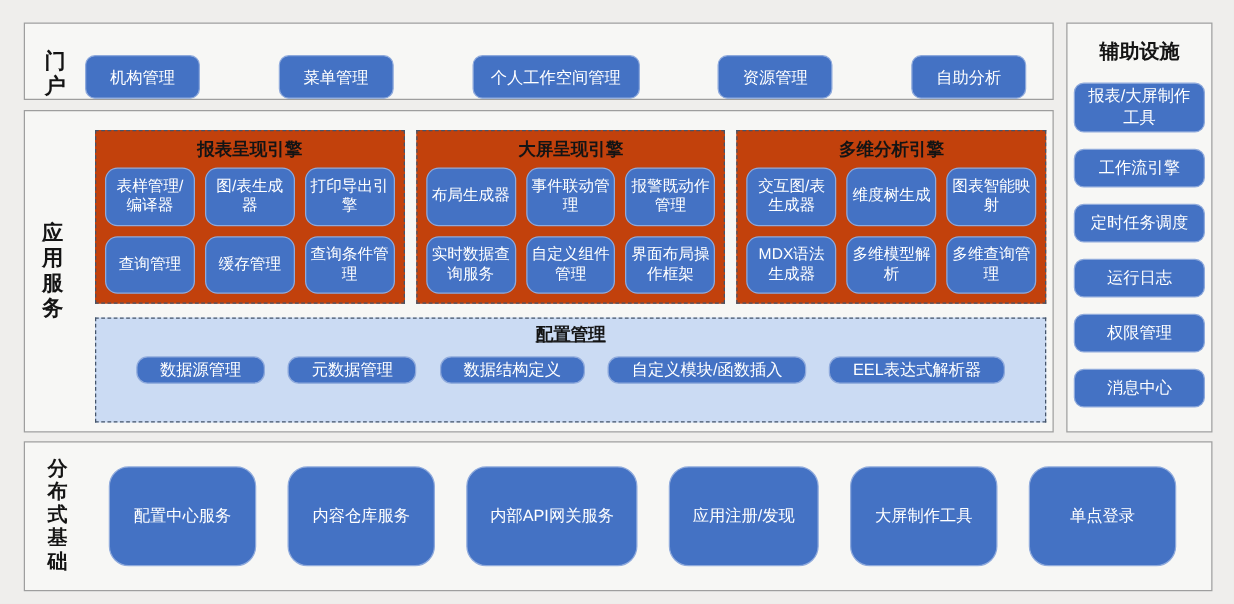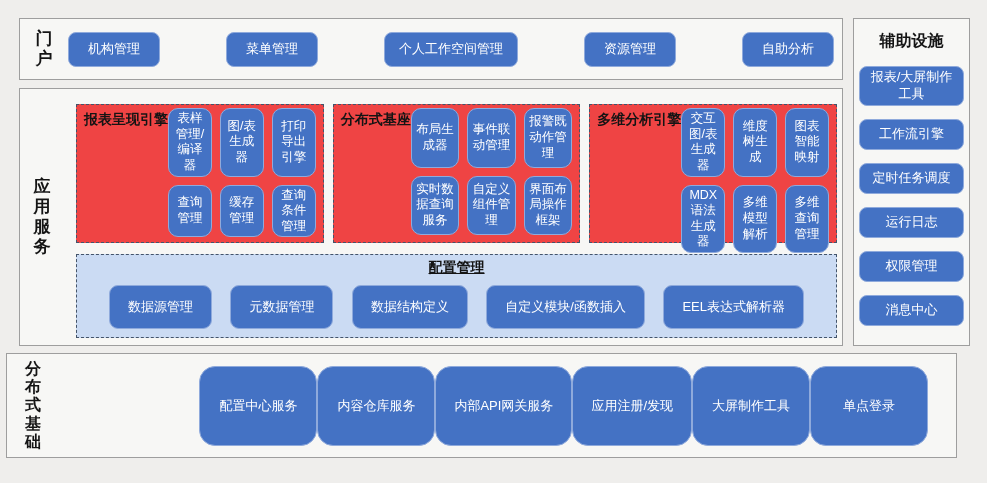--- a/index.html
+++ b/index.html
@@ -14,49 +14,49 @@
     line-height: 1.18; word-break: break-all; text-align: center;
   }
 
   .btn {
     background: #4472C4; border: 1px solid #8FAADC; color: #FFFFFF;
     display: flex; align-items: center; justify-content: center;
     text-align: center; cursor: default;
   }
 
   
-  #portal { left: 19px; top: 18px; width: 824px; height: 62px; display: flex; align-items: center; padding: 0 8px 0 14px; }
+  #portal { left: 19px; top: 18px; width: 824px; height: 62px; display: flex; align-items: flex-end; padding: 0 21px 0 14px; }
   #portal .vlabel { margin-right: 14px; flex: none; }
   .btn-row { flex: 1; display: flex; justify-content: space-between; align-items: center; }
   .pill { height: 35px; border-radius: 8px; font-size: 13px; padding: 0 14px; min-width: 92px; }
 
   
   #app { left: 19px; top: 88px; width: 824px; height: 258px; padding-top: 15px; }
   #app > .vlabel { position: absolute; left: 12px; top: 50%; transform: translateY(-50%); }
   .engines-row { margin: 0 5px 0 56px; display: flex; gap: 9px; height: 139px; }
-  .engine { flex: 1; background: #ef4444; border: 1.5px dashed #44546A; padding: 3px 7px 7px; display: flex; }
+  .engine { flex: 1; background: #c2410c; border: 1.5px dashed #44546A; padding: 3px 7px 7px; display: flex; flex-direction: column; }
   .engine-title { text-align: center; font-weight: bold; font-size: 14px; color: #141414; padding: 3px 0 5px; }
   .engine-grid { flex: 1; display: grid; grid-template-columns: repeat(3, 1fr); gap: 8px; }
   .engine-grid .btn { border-radius: 10px; font-size: 12.5px; line-height: 1.25; padding: 2px 3px; }
 
   .config-panel { margin: 11px 5px 0 56px; height: 84px; background: #CBDBF3; border: 1.5px dashed #44546A; }
   .config-title { text-align: center; font-weight: bold; font-size: 14px; color: #141414; padding-top: 4px; text-decoration: underline; }
   .config-row { display: flex; justify-content: space-between; align-items: center; padding: 8px 32px 0; }
-  .config-row .btn { height: 44px; border-radius: 9px; font-size: 13px; padding: 0 18px; }
+  .config-row .btn { height: 22px; border-radius: 9px; font-size: 13px; padding: 0 18px; }
 
   
   #aux { left: 853px; top: 18px; width: 117px; height: 328px; display: flex; flex-direction: column; align-items: center; }
   .aux-title { font-weight: bold; font-size: 16px; color: #141414; margin-top: 12px; text-align: right; }
   .aux-col { margin-top: 14px; display: flex; flex-direction: column; gap: 13px; width: 105px; }
   .aux-col .btn { min-height: 31px; border-radius: 8px; font-size: 13px; padding: 2px 6px; line-height: 1.3; }
 
   
-  #foundation { left: 6px; top: 353px; width: 951px; height: 105px; display: flex; align-items: center; padding: 0 28px 0 16px; gap: 17px; }
+  #foundation { left: 19px; top: 353px; width: 951px; height: 120px; display: flex; align-items: center; padding: 0 28px 0 16px; gap: 17px; }
   #foundation .vlabel { margin-right: 14px; flex: none; font-size: 16px; line-height: 1.15; }
-  .found-row { flex: 1; display: flex; justify-content: flex-end; align-items: center; }
+  .found-row { flex: 1; display: flex; justify-content: space-between; align-items: center; }
   .found-row .btn { height: 80px; min-width: 118px; border-radius: 16px; font-size: 13px; padding: 0 18px; }
 </style>
 </head>
 <body>
 
 <div id="canvas">
 
   <div class="section" id="portal">
     <div class="vlabel">门户</div>
     <div class="btn-row">
@@ -89,21 +89,21 @@
             <div class="btn">打印导出引擎</div>
 
             <div class="btn">查询管理</div>
 
             <div class="btn">缓存管理</div>
 
             <div class="btn">查询条件管理</div>
           </div>
       </div>
       <div class="engine">
-        <div class="engine-title">分布式基座</div>
+        <div class="engine-title">大屏呈现引擎</div>
         <div class="engine-grid">
 
             <div class="btn">布局生成器</div>
 
             <div class="btn">事件联动管理</div>
 
             <div class="btn">报警既动作管理</div>
 
             <div class="btn">实时数据查询服务</div>
 

